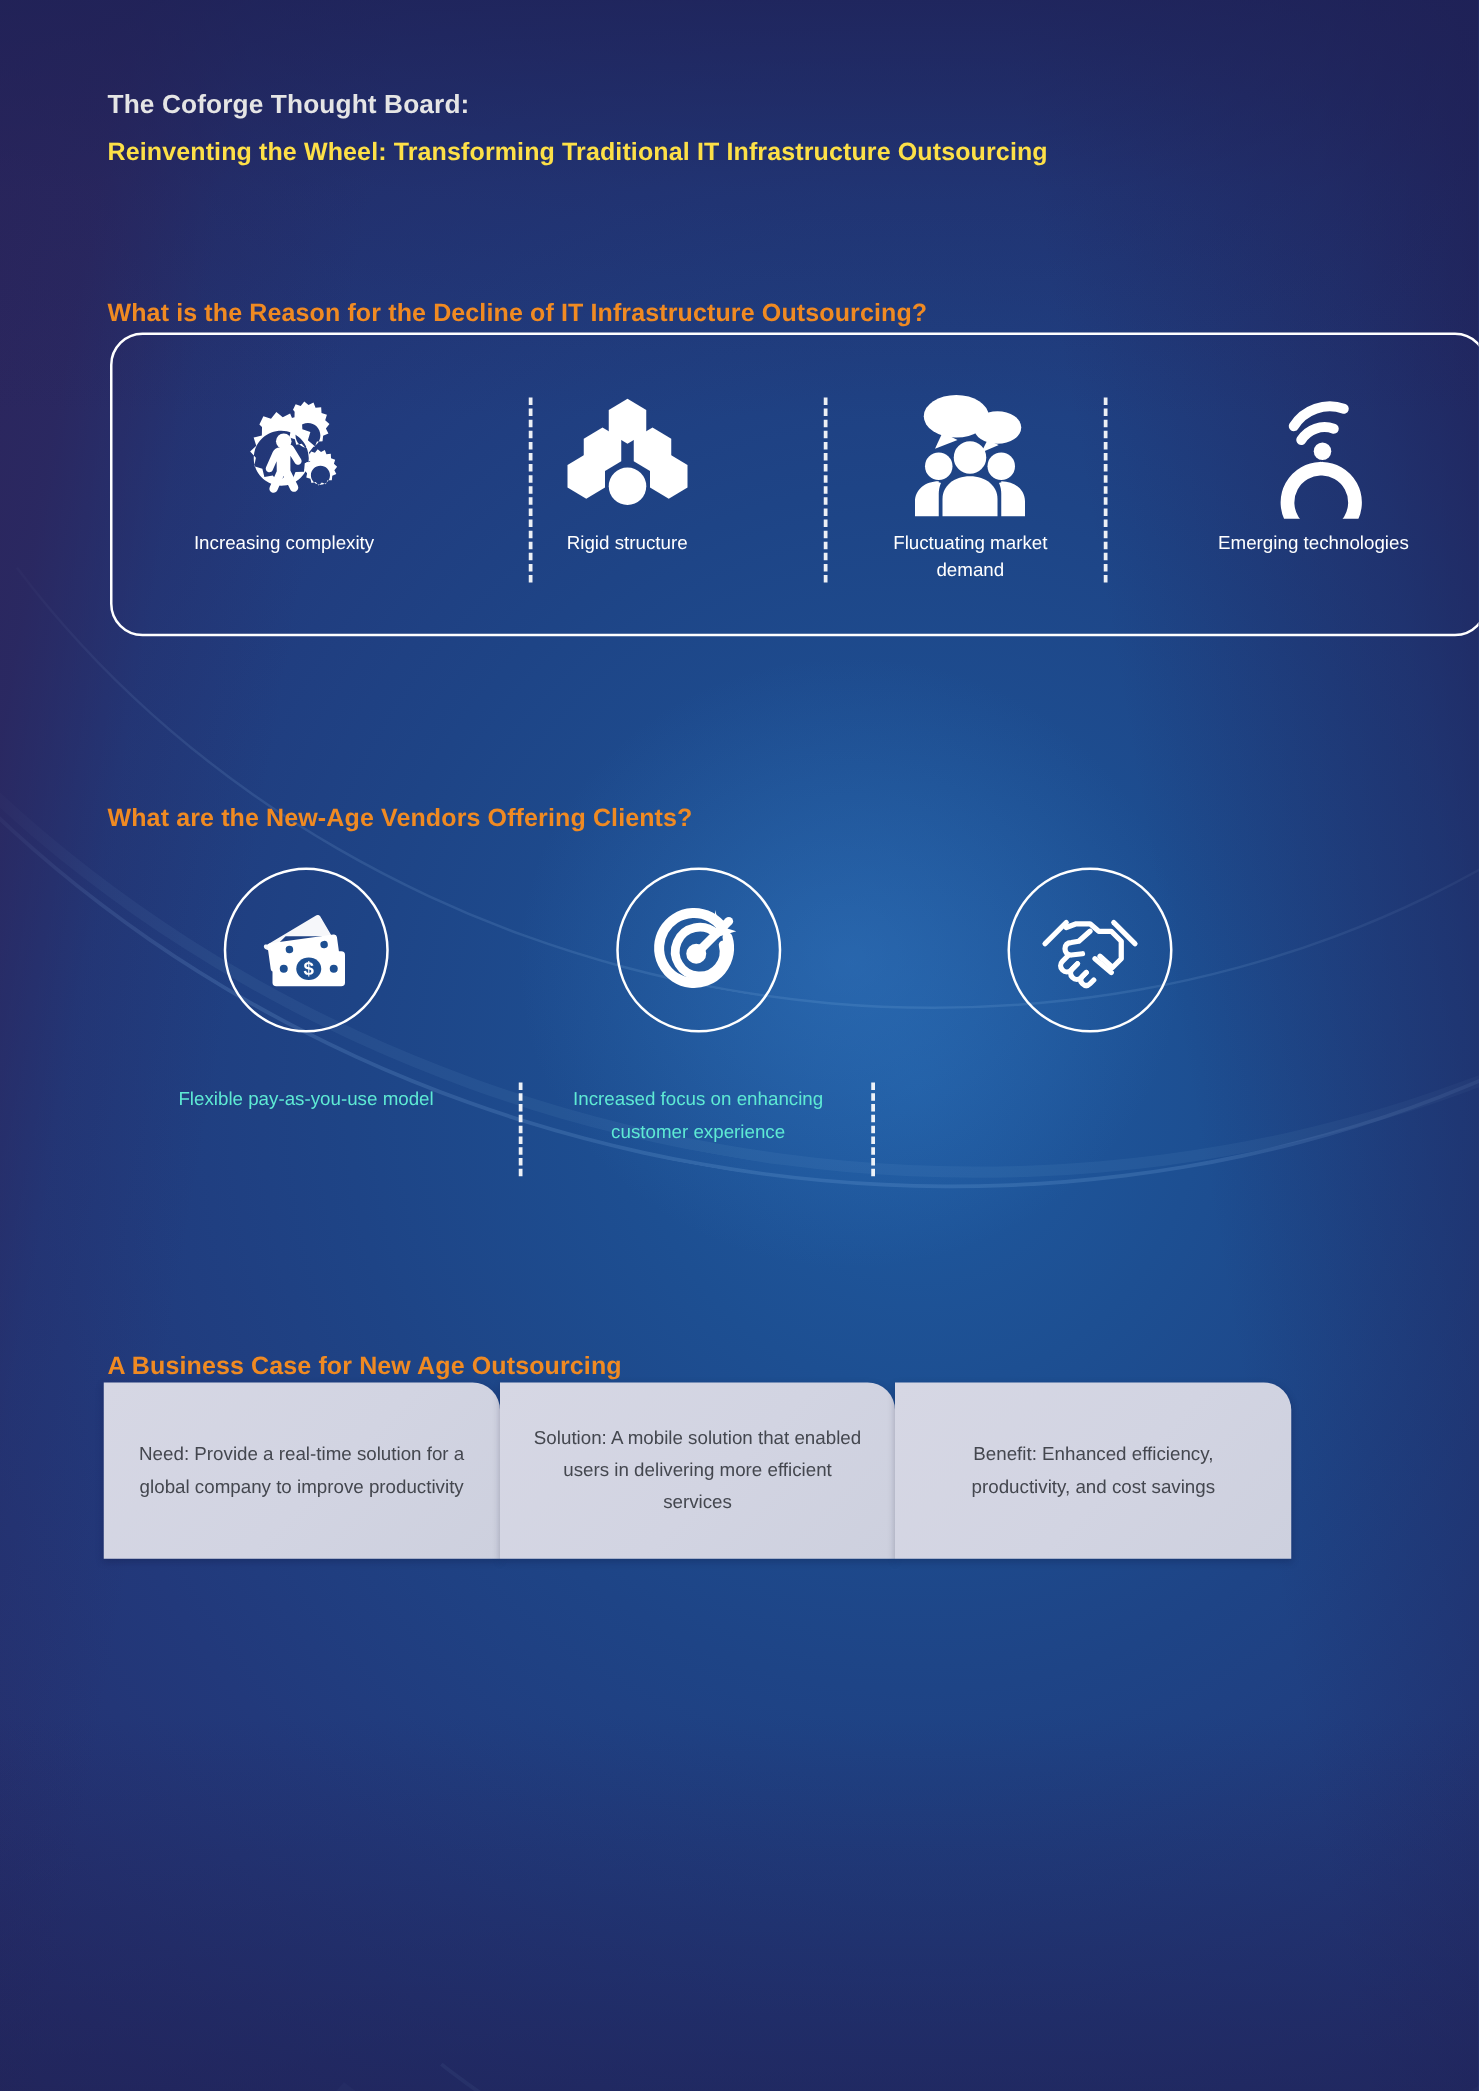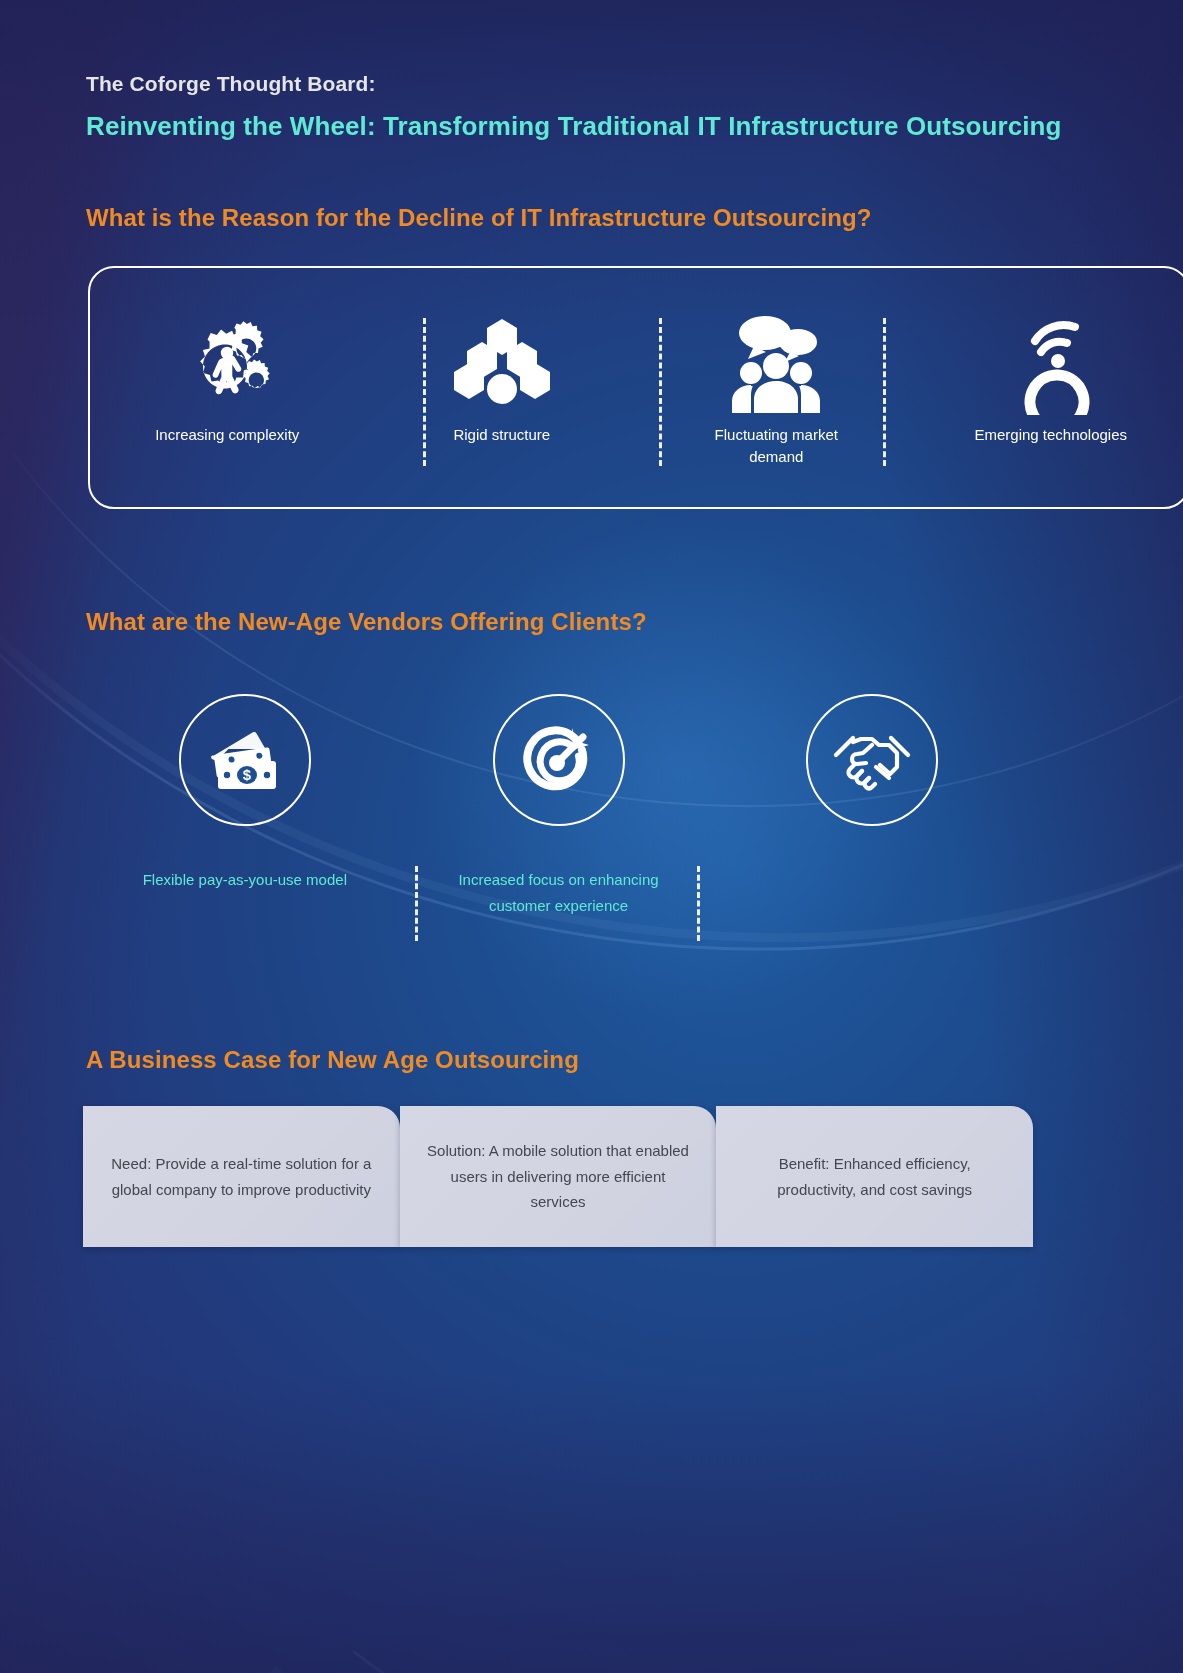--- a/index.html
+++ b/index.html
@@ -123,31 +123,32 @@
     position: absolute;
     left: 86px; top: 72px;
     color: #e5e5e5;
     font-size: 21px;
     font-weight: bold;
     letter-spacing: 0.1px;
   }
   .main-title {
     position: absolute;
     left: 86px; top: 111px;
-    color: #5eead4;
-    font-size: 26px;
+    color: #fde047;
+    font-size: 20px;
     font-weight: bold;
     letter-spacing: 0.1px;
   }
   .section-head {
     position: absolute;
     color: #f08a22;
-    font-size: 24px;
+    font-size: 20px;
     font-weight: bold;
     letter-spacing: 0.1px;
+    margin-top: 36px;
   }
   .sh-1 { left: 86px; top: 204px; }
   .sh-2 { left: 86px; top: 608px; text-align: center; }
   .sh-3 { left: 86px; top: 1046px; }
 
   
   .reasons-card {
     position: absolute;
     left: 88px; top: 266px;
     width: 1102px; height: 243px;

